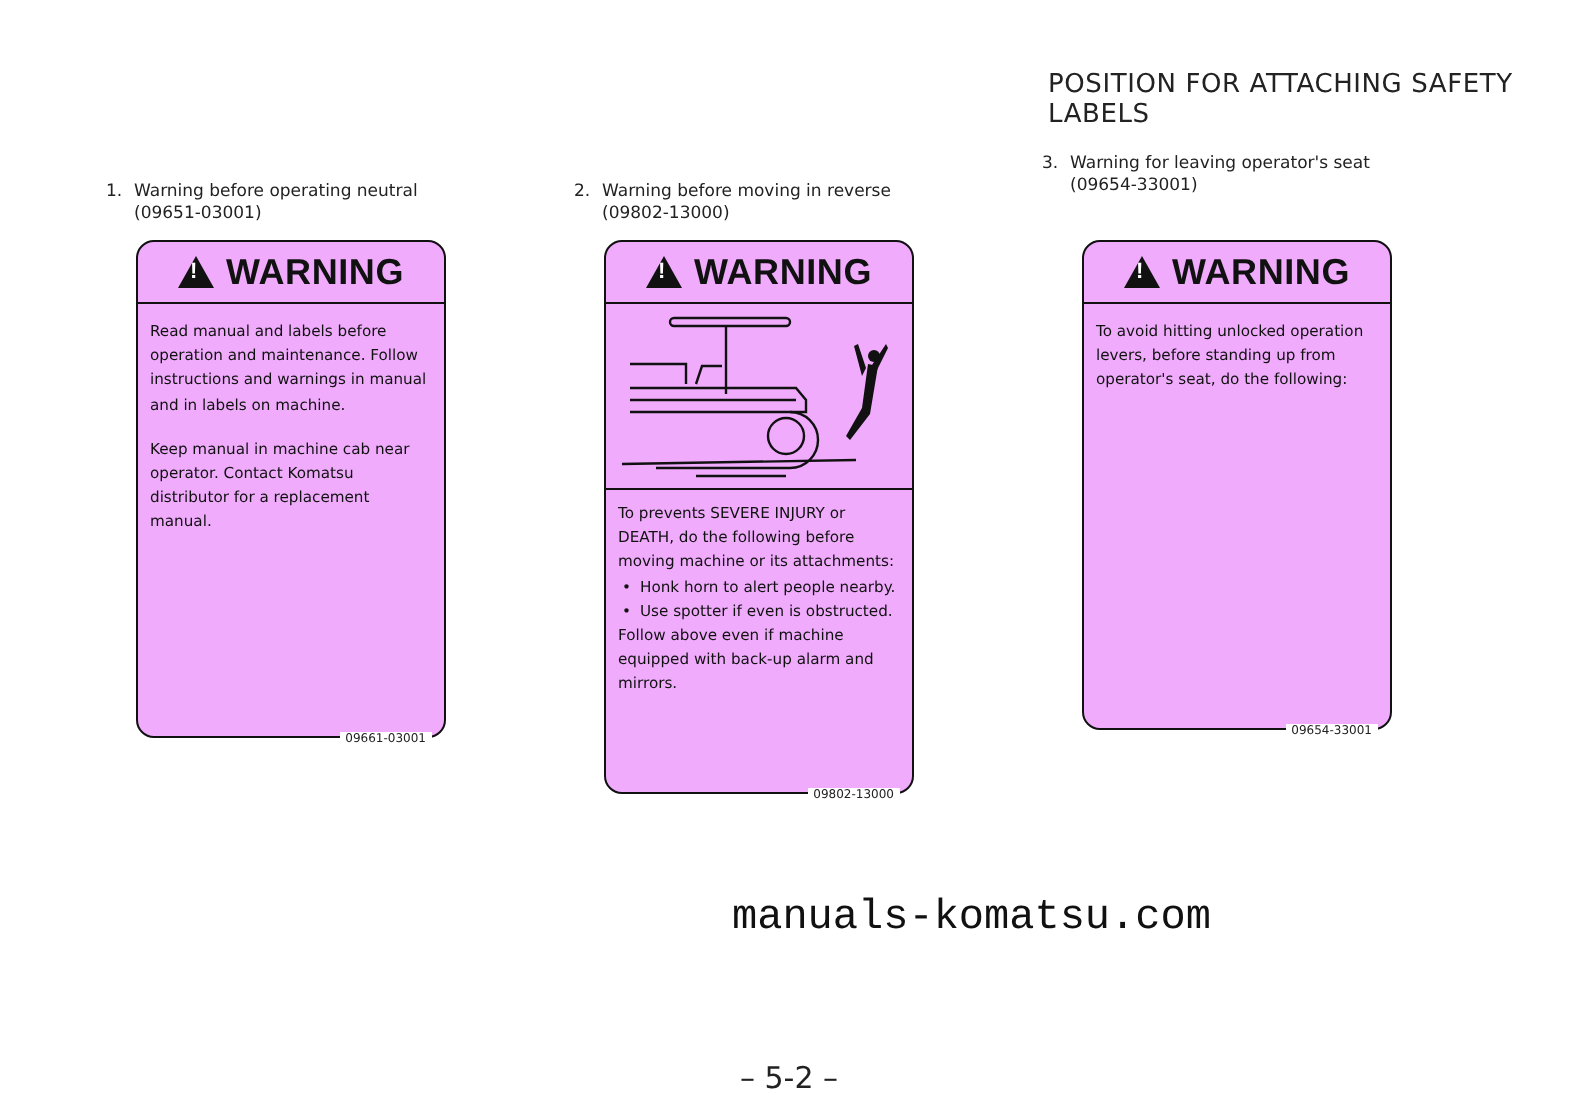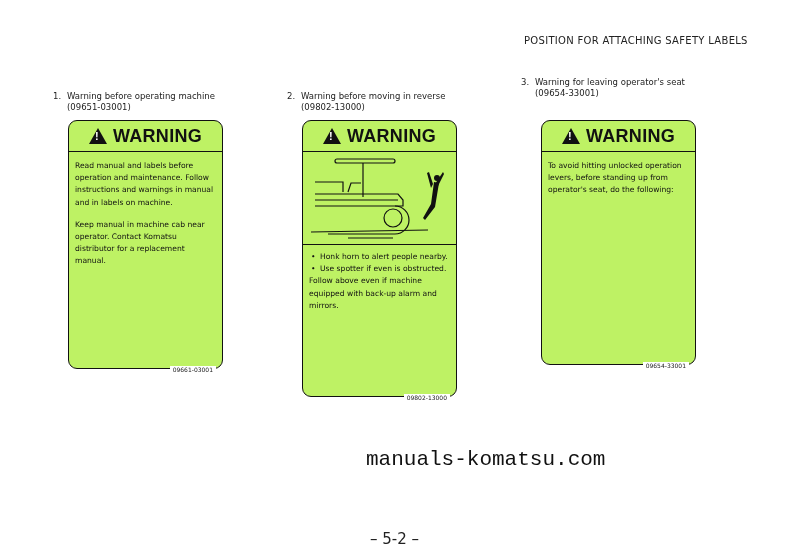--- a/index.html
+++ b/index.html
@@ -1,21 +1,21 @@
 <!DOCTYPE html>
 <html><head>
 <meta charset="utf-8">
 <style>
   html, body { margin:0; padding:0; background:#fff; }
   body { width:793px; height:560px; position:relative; overflow:hidden; font-family:"DejaVu Sans", sans-serif; color:#111; }
-  .header-title { position:absolute; left:524px; top:35px; font-size:10px; letter-spacing:0.3px; color:#222; }
+  .header-title { position:absolute; left:524px; top:35px; font-size:13px; letter-spacing:0.3px; color:#222; }
   .caption { position:absolute; font-size:8.5px; line-height:11px; color:#222; }
   .caption .num { display:inline-block; width:14px; }
   .caption .code { padding-left:14px; }
-  .label { position:absolute; border:1.5px solid #111; border-radius:9px; background:#bef264; }
+  .label { position:absolute; border:1.5px solid #111; border-radius:9px; background:#f0abfc; }
   .label .head { height:30px; border-bottom:1.2px solid #111; display:flex; align-items:center; justify-content:center; gap:6px; }
   .label .head .tri { width:0; height:0; border-left:9px solid transparent; border-right:9px solid transparent; border-bottom:16px solid #111; position:relative; }
   .label .head .tri::after { content:"!"; position:absolute; left:-3px; top:2px; color:#fff; font-size:11px; font-weight:bold; font-family:"Liberation Sans", sans-serif; }
   .label .head .word { font-family:"Liberation Sans", sans-serif; font-weight:bold; font-size:18px; letter-spacing:0.3px; }
   .label .body { padding:8px 6px 0 6px; font-size:7.6px; line-height:12.2px; }
   .label .body p { margin:0 0 10px 0; }
   .label .body ul { margin:0; padding:0; list-style:none; }
   .label .body li { position:relative; padding-left:11px; }
   .label .body li::before { content:"•"; position:absolute; left:2px; top:0; }
   .label .code-tag { position:absolute; right:6px; bottom:-5px; background:#fff; padding:0 3px; font-size:6px; color:#222; }
@@ -23,21 +23,21 @@
   .pagenum { position:absolute; left:370px; top:530px; font-size:15px; color:#222; }
   .illus { height:92px; border-bottom:1.2px solid #111; position:relative; }
   .illus svg { position:absolute; left:0; top:0; }
 </style>
 </head>
 <body>
 
 <div class="header-title">POSITION FOR ATTACHING SAFETY LABELS</div>
 
 <div class="caption" style="left:53px; top:91px;">
-  <span class="num">1.</span><span>Warning before operating machine</span><br>
+  <span class="num">1.</span><span>Warning before operating neutral</span><br>
   <span class="code">(09651-03001)</span>
 </div>
 <div class="label" style="left:68px; top:120px; width:153px; height:247px;">
   <div class="head">
     <span class="tri"></span>
     <span class="word">WARNING</span>
   </div>
   <div class="body">
     <p>Read manual and labels before operation and maintenance. Follow instructions and warnings in manual and in labels on machine.</p>
     <p>Keep manual in machine cab near operator. Contact Komatsu distributor for a replacement manual.</p>
@@ -70,20 +70,21 @@
       </g>
       <g fill="#111">
         <circle cx="134" cy="26" r="3"></circle>
         <path d="M131 30 L136 31 L132 55 L122 68 L120 66 L128 52 Z"></path>
         <path d="M132 32 L140 20 L141 22 L134 36 Z"></path>
         <path d="M130 32 L126 20 L124 21 L128 36 Z"></path>
       </g>
     </svg>
   </div>
   <div class="body" style="padding-top:6px;">
+    <p style="margin-bottom:0;">To prevents SEVERE INJURY or DEATH, do the following before moving machine or its attachments:</p>
     <ul>
       <li>Honk horn to alert people nearby.</li>
       <li>Use spotter if even is obstructed.</li>
     </ul>
     <p>Follow above even if machine equipped with back-up alarm and mirrors.</p>
   </div>
   <span class="code-tag">09802-13000</span>
 </div>
 
 <div class="caption" style="left:521px; top:77px;">

